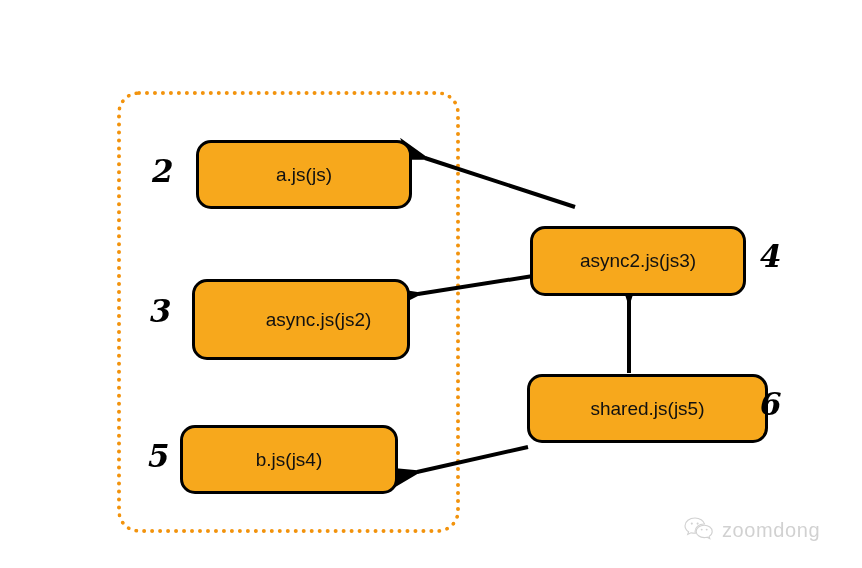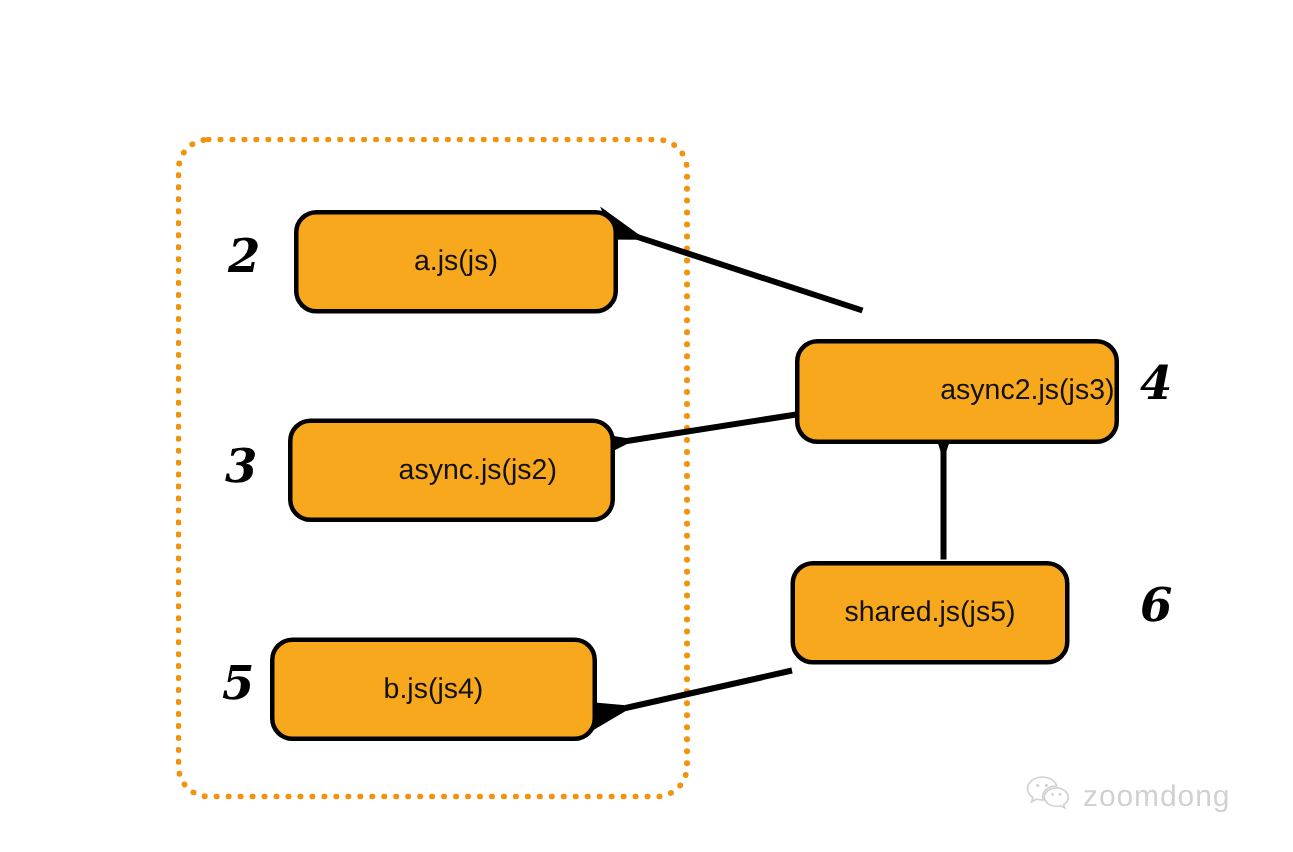--- a/index.html
+++ b/index.html
@@ -62,24 +62,24 @@
     box-sizing: border-box;
   }
   .module-label {
     font-size: 19px;
     color: #111111;
     font-family: "Liberation Sans", sans-serif;
     white-space: nowrap;
   }
 
   #box-a      { left: 196px; top: 140px; width: 216px; height: 69px; }
-  #box-async  { left: 192px; top: 279px; width: 218px; height: 69px; padding-left: 35px; }
+  #box-async  { left: 192px; top: 279px; width: 218px; height: 81px; padding-left: 35px; }
   #box-b      { left: 180px; top: 425px; width: 218px; height: 69px; }
-  #box-async2 { left: 530px; top: 226px; width: 216px; height: 70px; justify-content: flex-end; }
-  #box-shared { left: 527px; top: 374px; width: 186px; height: 69px; }
+  #box-async2 { left: 530px; top: 226px; width: 216px; height: 70px; }
+  #box-shared { left: 527px; top: 374px; width: 241px; height: 69px; }
 
   
   .marker {
     position: absolute;
     font-family: "DejaVu Serif", serif;
     font-style: italic;
     font-weight: bold;
     font-size: 31px;
     color: #000000;
     line-height: 1;

